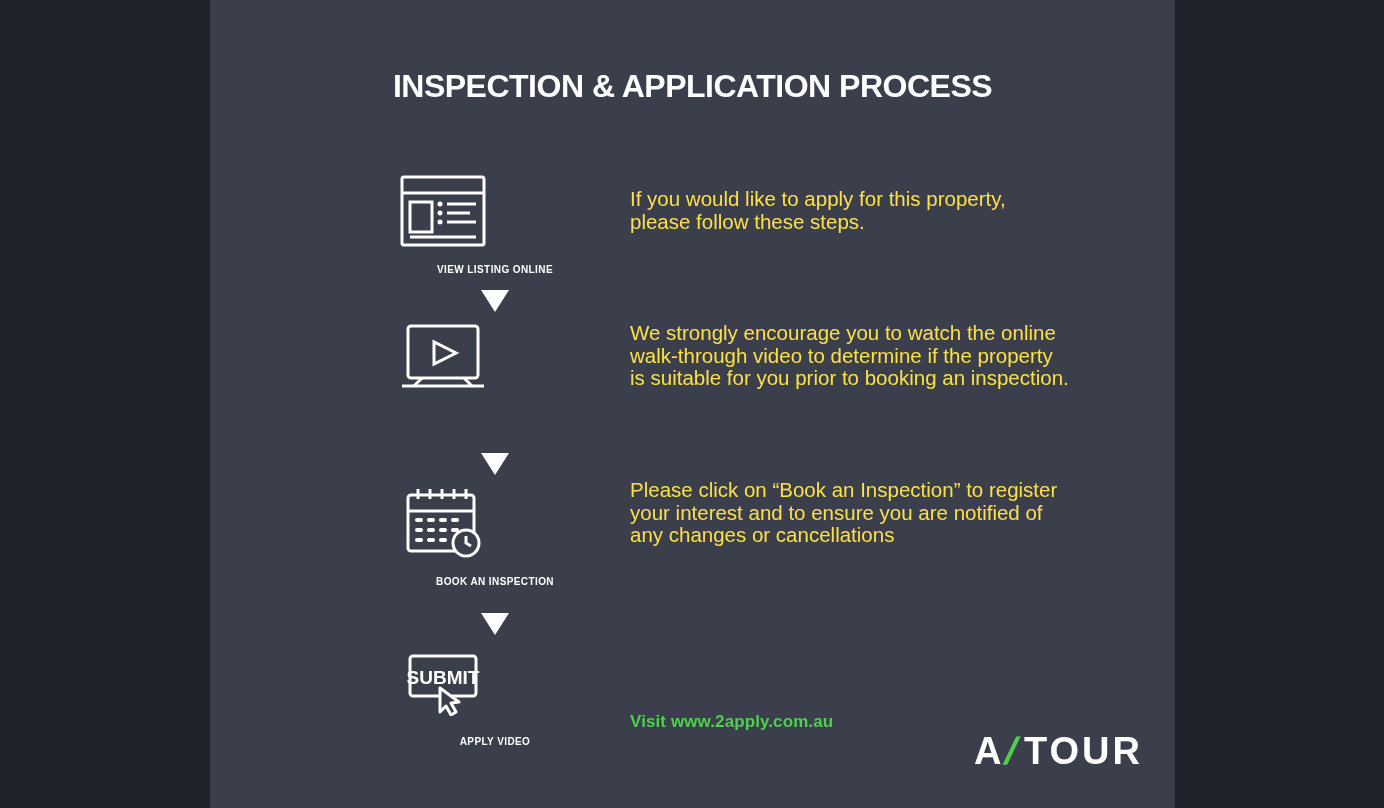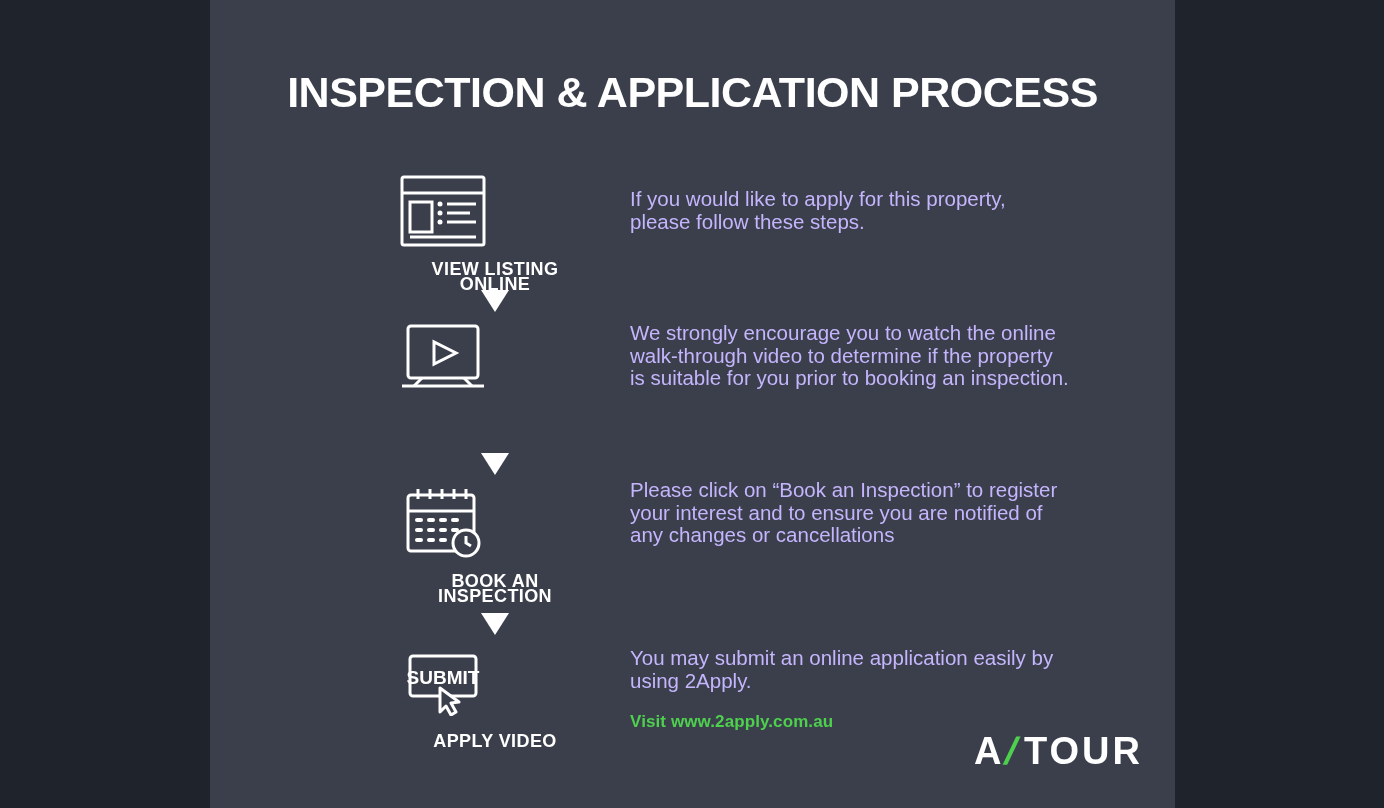--- a/index.html
+++ b/index.html
@@ -26,57 +26,57 @@
     height: 808px;
     background: #3a3f4b;
   }
   #title {
     position: absolute;
     left: 0;
     top: 68px;
     width: 965px;
     text-align: center;
     color: #ffffff;
-    font-size: 43px;
+    font-size: 32px;
     font-weight: bold;
     letter-spacing: -0.5px;
     font-family: "Liberation Sans", sans-serif;
   }
   .step {
     position: absolute;
     left: 190px;
     width: 190px;
     text-align: center;
   }
   .icon-box {
     width: 190px;
     height: 86px;
     display: flex;
     align-items: center;
   }
   .step-label {
     color: #ffffff;
-    font-size: 18px;
+    font-size: 10px;
     font-weight: bold;
     letter-spacing: 0.4px;
     line-height: 15px;
     margin-top: 8px;
     white-space: pre-line;
   }
   .arrow {
     position: absolute;
     left: 190px;
     width: 190px;
     text-align: center;
   }
   .arrow svg { display: block; margin: 0 auto; }
   .note {
     position: absolute;
     left: 420px;
-    color: #c4b5fd;
+    color: #fde047;
     font-size: 20.5px;
     line-height: 22.5px;
     white-space: pre-line;
     font-family: "Liberation Sans", sans-serif;
   }
   #visit {
     position: absolute;
     left: 420px;
     top: 712px;
     color: #4ed04e;
@@ -201,22 +201,20 @@
     </div>
 
     <div class="note" style="top:188px;">If you would like to apply for this property,
 please follow these steps.</div>
     <div class="note" style="top:479px;">Please click on “Book an Inspection” to register
 your interest and to ensure you are notified of
 any changes or cancellations</div>
     <div class="note" style="top:322px;">We strongly encourage you to watch the online
 walk-through video to determine if the property
 is suitable for you prior to booking an inspection.</div>
-    <div class="note" style="top:647px;">You may submit an online application easily by
-using 2Apply.</div>
 
     <div id="visit">Visit www.2apply.com.au</div>
 
     <div id="logo">
       <span>A</span>
       <span class="slash">/</span>
       <span>TOUR</span>
     </div>
 
   </div>

